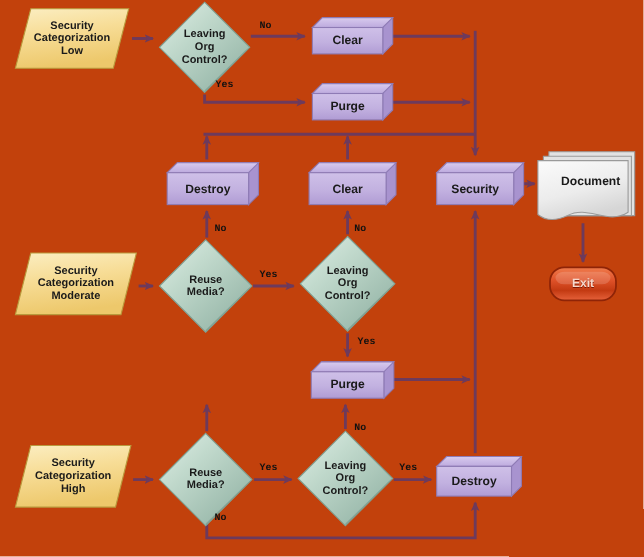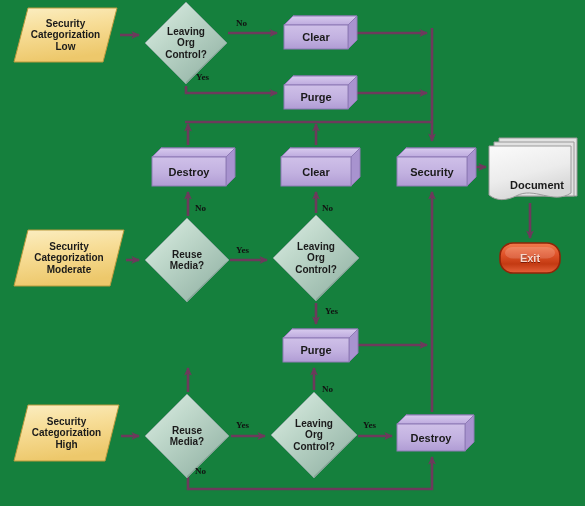--- a/index.html
+++ b/index.html
@@ -1,32 +1,32 @@
 <!DOCTYPE html>
 <html><head>
 <meta charset="utf-8">
 <style>
   html,body{margin:0;padding:0;background:#ffffff;}
   body{font-family:"Liberation Sans",sans-serif;}
-  #stage{position:relative;width:585px;height:506px;background:#15803d;overflow:hidden;}
+  #stage{position:relative;width:585px;height:506px;background:#c2410c;overflow:hidden;}
   #stage svg{position:absolute;left:0;top:0;}
   .node-label{
     position:absolute;
     display:flex;align-items:center;justify-content:center;
     text-align:center;
     font-family:"Liberation Sans",sans-serif;
     font-weight:bold;
     color:#1a1a1a;
     line-height:1.12;
     pointer-events:none;
     white-space:pre-line;
   }
   .edge-label{
     position:absolute;
-    font-family:Liberation Serif, serif;
+    font-family:Liberation Mono, monospace;
     font-weight:bold;
     font-size:9px;
     color:#111111;
     white-space:nowrap;
   }
   .exit-label{color:#f6d8cc;text-shadow:0 1px 0 #7d1a05;}
 </style>
 </head>
 <body>
 
@@ -188,21 +188,21 @@
 Categorization
 Low</div>
       <div class="node-label" style="left: 145px; top: 2px; width: 82px; height: 82px; font-size: 10px;">Leaving
 Org
 Control?</div>
       <div class="node-label" style="left: 284px; top: 21px; width: 64px; height: 33px; font-size: 11px;">Clear</div>
       <div class="node-label" style="left: 284px; top: 81px; width: 64px; height: 33px; font-size: 11px;">Purge</div>
       <div class="node-label" style="left: 152px; top: 153px; width: 74px; height: 38px; font-size: 11px;">Destroy</div>
       <div class="node-label" style="left: 281px; top: 153px; width: 70px; height: 38px; font-size: 11px;">Clear</div>
       <div class="node-label" style="left: 397px; top: 153px; width: 70px; height: 38px; font-size: 11px;">Security</div>
-      <div class="node-label" style="left: 489px; top: 144px; width: 96px; height: 42px; font-size: 11px; margin-top: 20px;">Document</div>
+      <div class="node-label" style="left: 489px; top: 144px; width: 96px; height: 42px; font-size: 11px;">Document</div>
       <div class="node-label exit-label" style="left: 500px; top: 243px; width: 60px; height: 30px; font-size: 11px; text-align: center;">Exit</div>
       <div class="node-label" style="left: 14px; top: 230px; width: 110px; height: 56px; font-size: 10px;">Security
 Categorization
 Moderate</div>
       <div class="node-label" style="left: 145px; top: 218px; width: 84px; height: 84px; font-size: 10px;">Reuse
 Media?</div>
       <div class="node-label" style="left: 273px; top: 215px; width: 86px; height: 86px; font-size: 10px;">Leaving
 Org
 Control?</div>
       <div class="node-label" style="left: 283px; top: 334px; width: 66px; height: 33px; font-size: 11px;">Purge</div>

